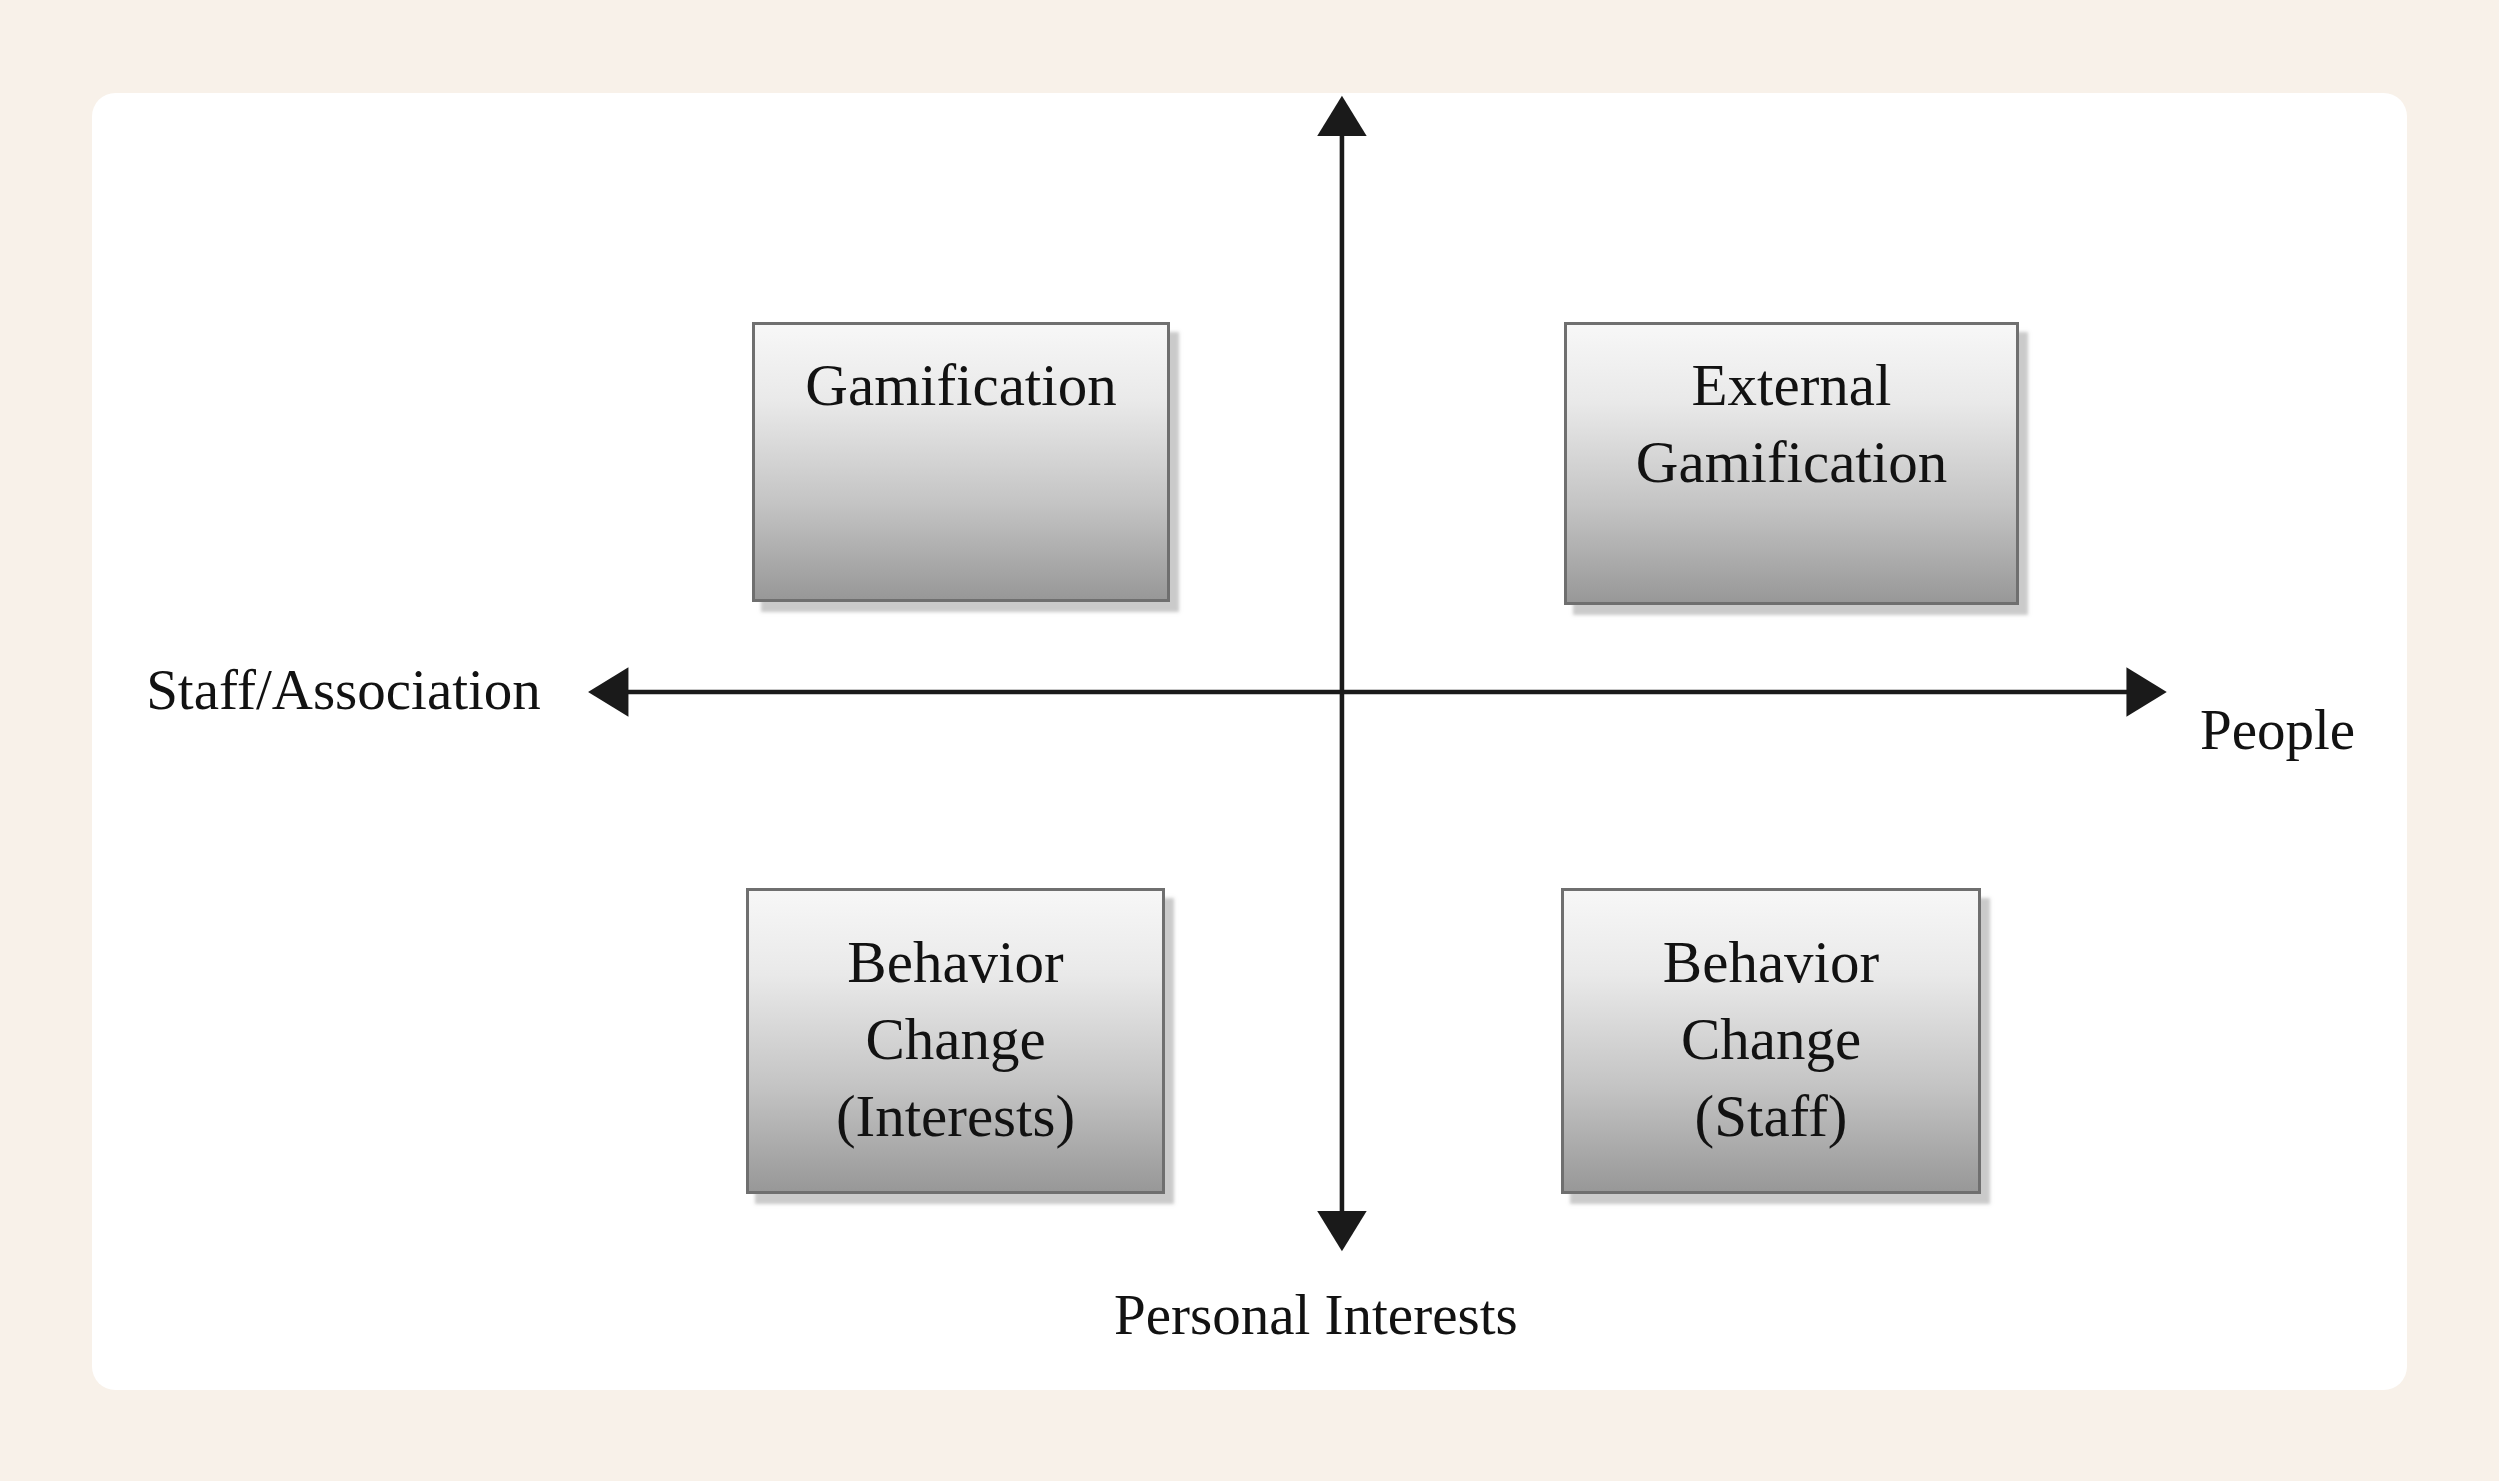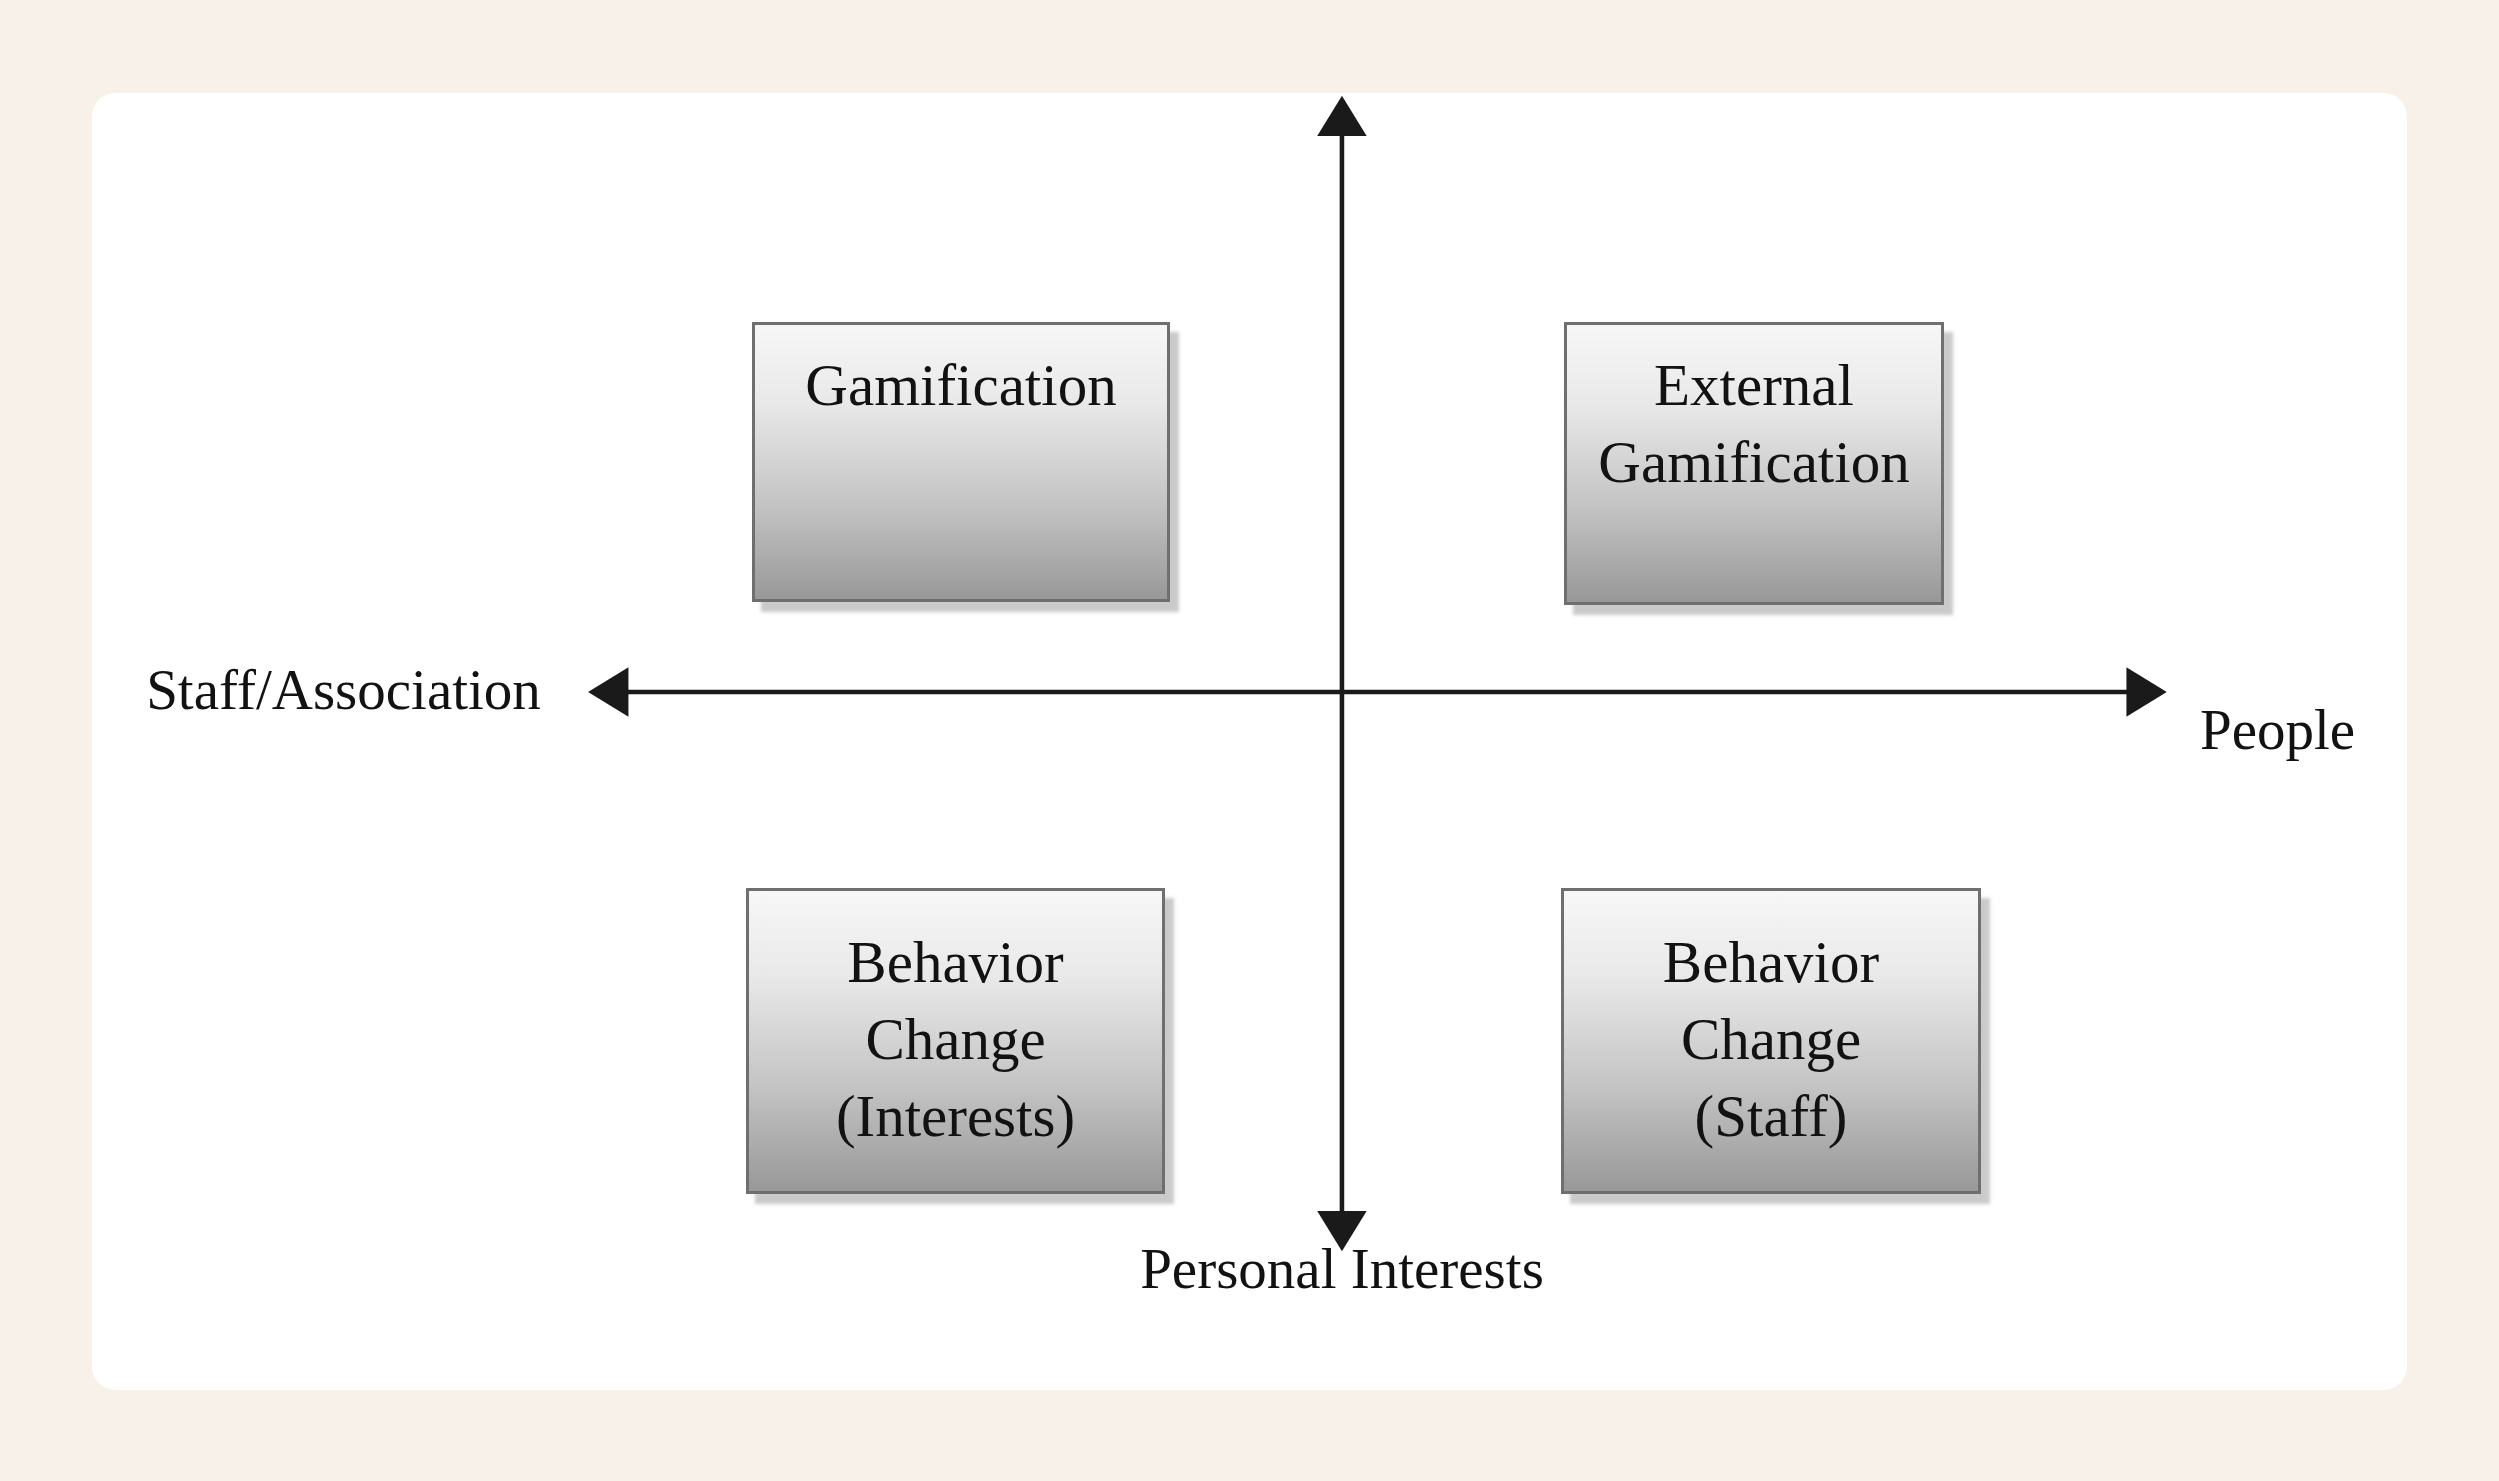--- a/index.html
+++ b/index.html
@@ -15,29 +15,29 @@
   .axes{position:absolute;left:0;top:0;width:2315px;height:1297px;}
   .qbox{
     position:absolute;box-sizing:border-box;
     border:3.3px solid #6f6f6f;
     background:linear-gradient(180deg,#f7f7f7 0%,#e9e9e9 28%,#c4c4c4 65%,#989898 100%);
     box-shadow:9px 10.4px 3.3px rgba(150,150,150,0.5);
     text-align:center;color:#121212;
   }
   .qline{font-size:59px;line-height:77px;}
   .tl{left:660px;top:229px;width:418px;height:280px;padding-top:22px;}
-  .tr{left:1472px;top:229px;width:380px;height:283px;padding-top:22px;}
+  .tr{left:1472px;top:229px;width:455px;height:283px;padding-top:22px;}
   .bl{left:654px;top:795px;width:419px;height:306px;padding-top:33px;}
   .br{left:1469px;top:795px;width:420px;height:306px;padding-top:33px;}
   .axis-label{
     position:absolute;font-size:57px;line-height:72px;color:#121212;white-space:nowrap;
   }
   .staff{left:18px;top:561px;width:467px;text-align:center;}
   .people{left:2108px;top:601px;}
-  .personal{left:1022px;top:1140px;width:456px;text-align:center;}
+  .personal{left:1022px;top:1186px;width:456px;}
 </style>
 </head>
 <body>
 
 <div class="canvas">
   <div class="card">
 
     <svg class="axes" viewBox="0 0 3556 1992">
 
       <line x1="1920" y1="60" x2="1920" y2="1720" stroke="#1a1a1a" stroke-width="7"></line>

